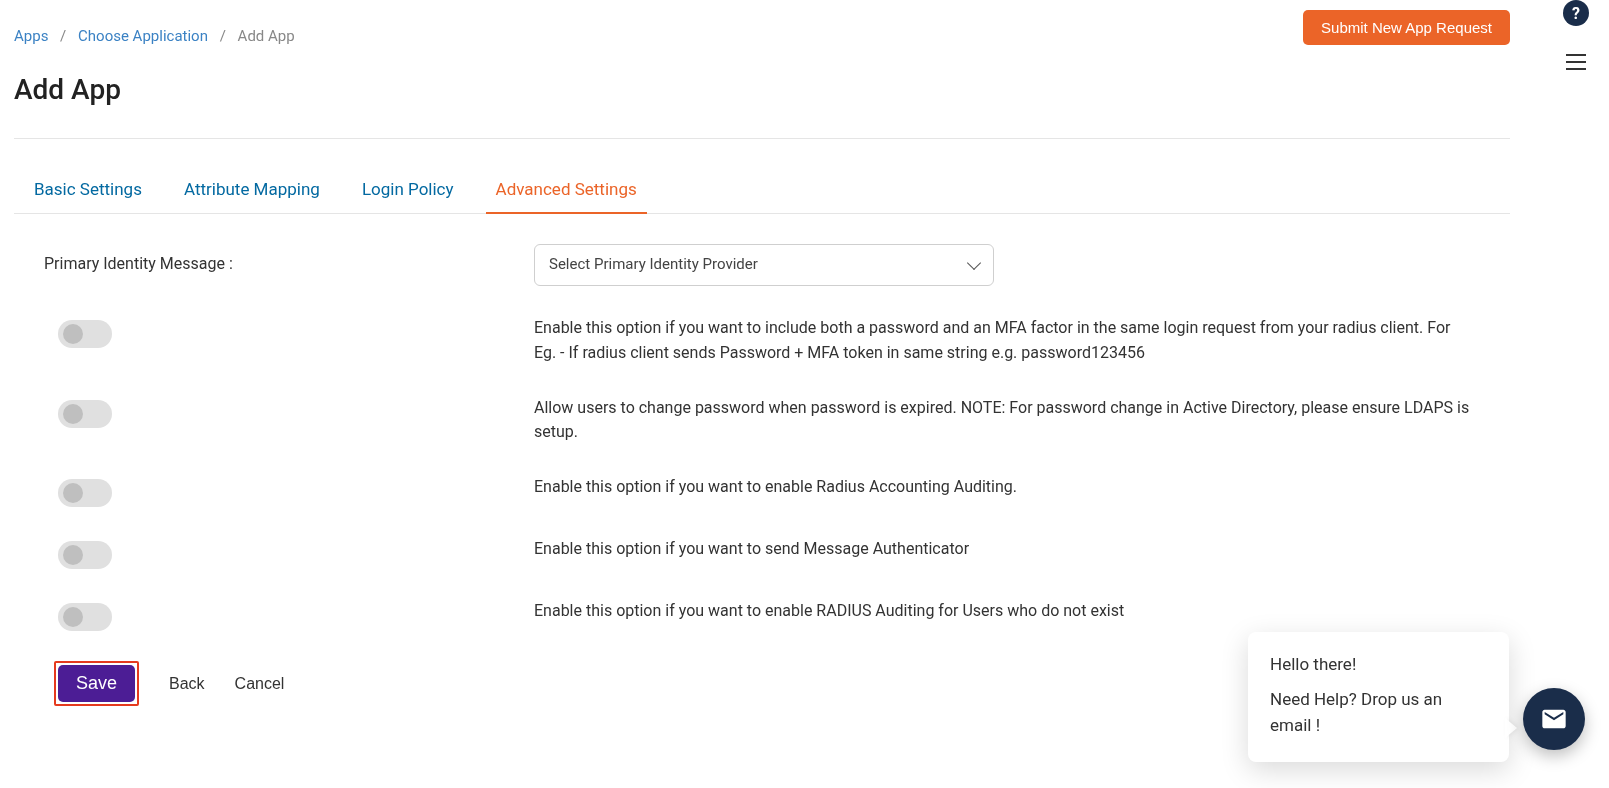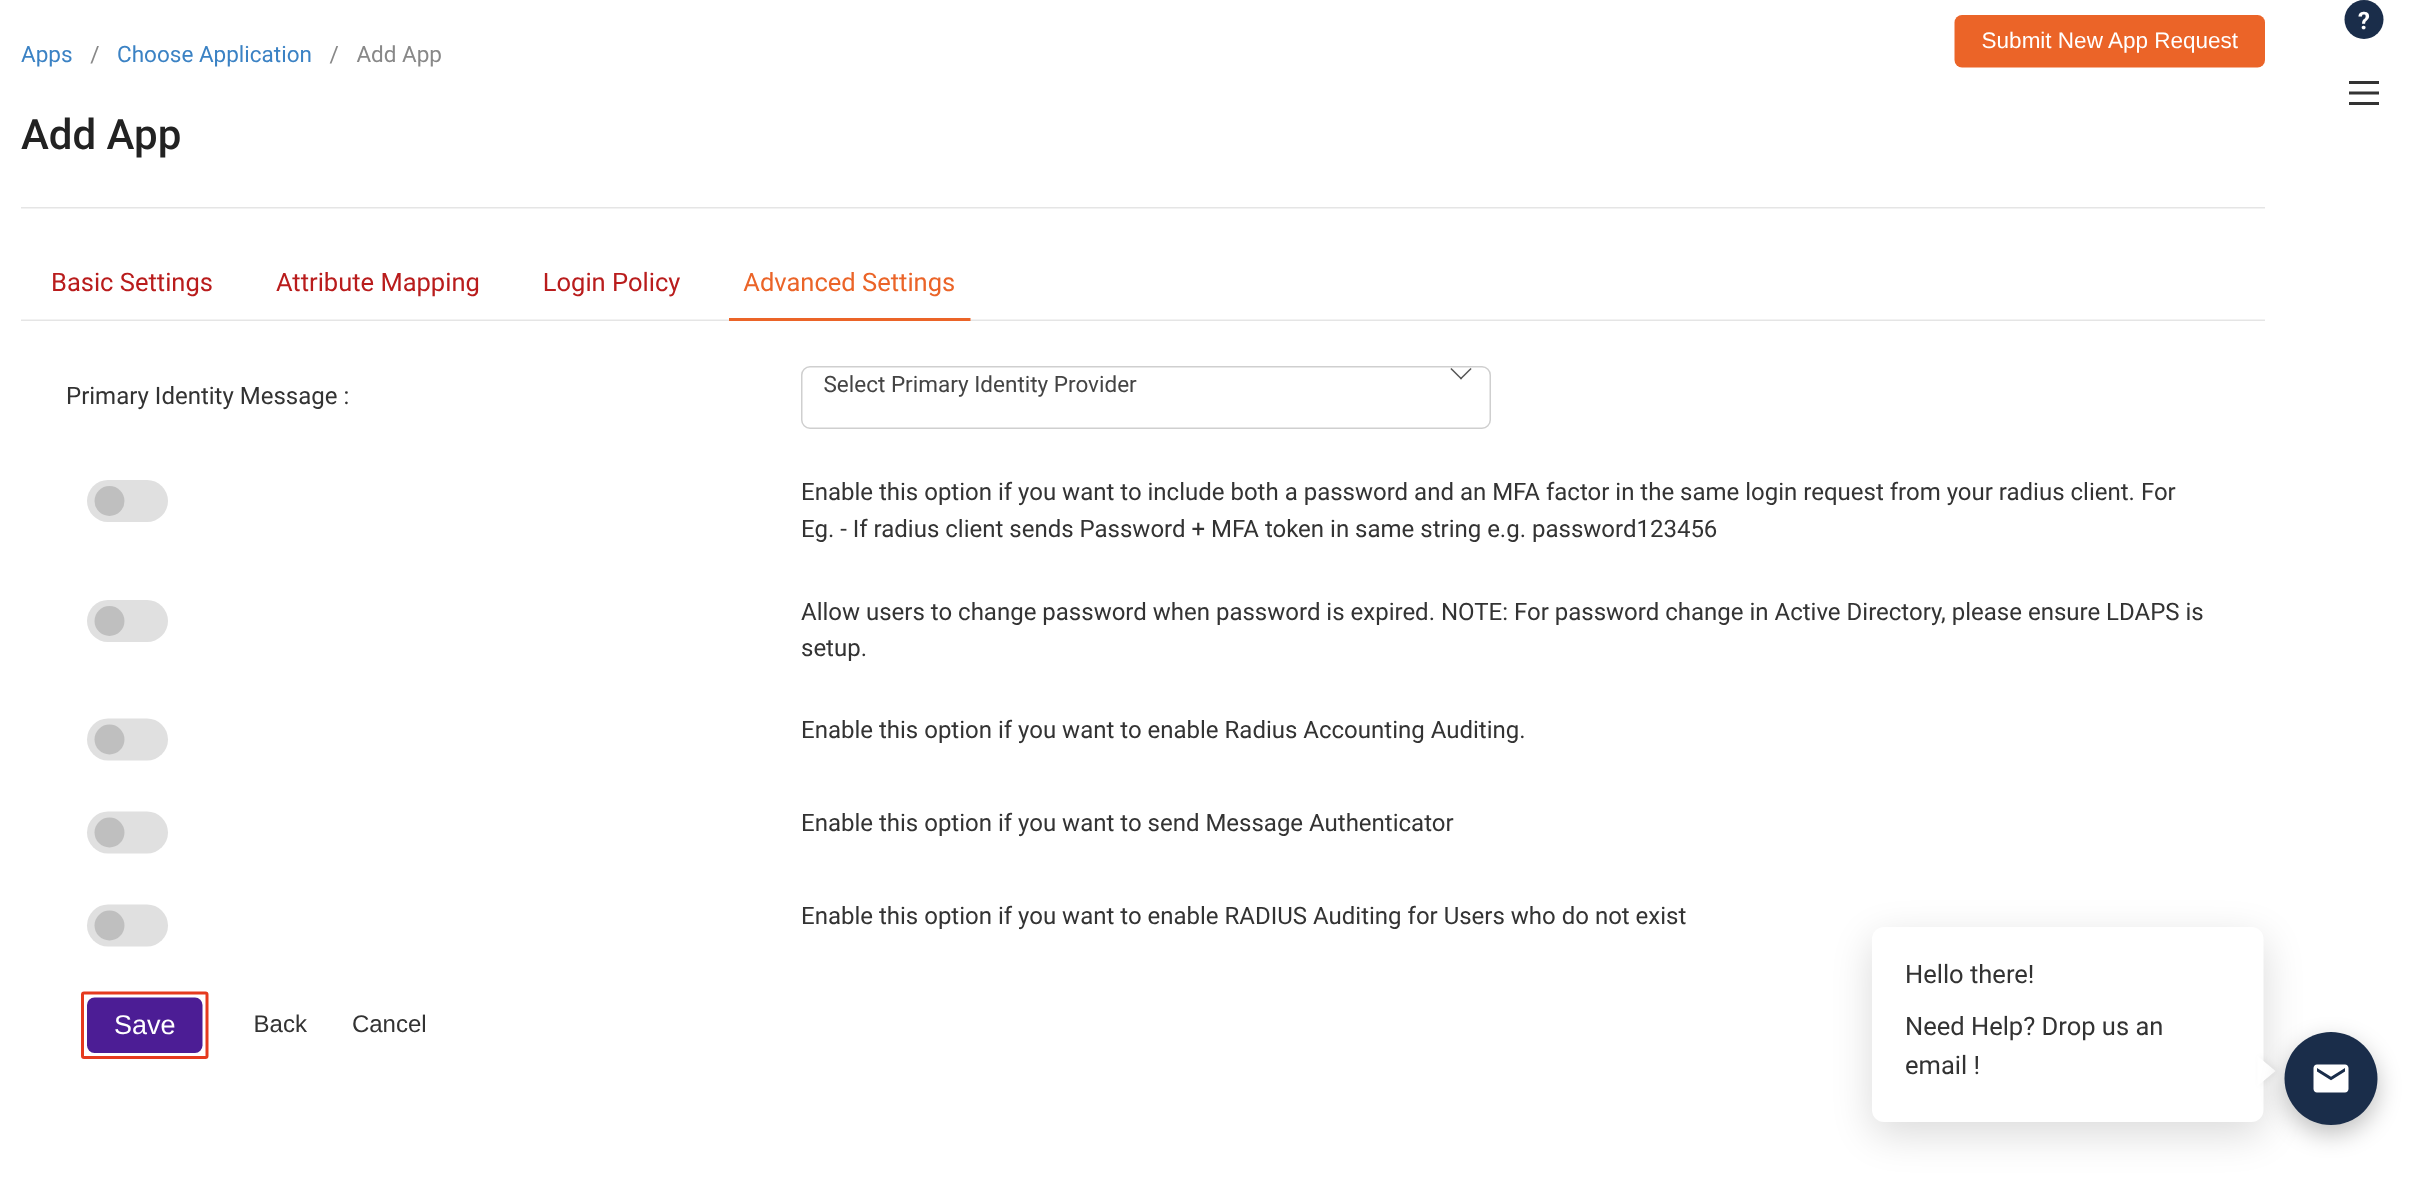--- a/index.html
+++ b/index.html
@@ -83,21 +83,21 @@
   .tabs {
     display: flex;
     gap: 42px;
     margin-top: 40px;
     border-bottom: 1px solid #e5e5e5;
     padding-left: 20px;
   }
   .tab {
     padding-bottom: 14px;
     font-size: 17px;
-    color: #b91c1c;
+    color: #0369a1;
     cursor: pointer;
     position: relative;
   }
   .tab.active {
     color: #eb6428;
   }
   .tab.active::after {
     content: "";
     position: absolute;
     left: -10px; right: -10px; bottom: -1px;
@@ -128,21 +128,21 @@
     padding-right: 40px;
   }
 
   .select {
     width: 460px;
     height: 42px;
     border: 1px solid #cfcfcf;
     border-radius: 6px;
     padding: 0 14px;
     display: flex;
-    align-items: flex-start;
+    align-items: center;
     justify-content: space-between;
     cursor: pointer;
     color: #444;
     font-size: 15px;
   }
   .chev {
     width: 10px; height: 10px;
     border-right: 1.6px solid #555;
     border-bottom: 1.6px solid #555;
     transform: rotate(45deg);
@@ -192,21 +192,21 @@
     background: none;
     border: none;
     font-size: 16px;
     color: #333;
     cursor: pointer;
   }
 
   .chat-bubble {
     position: absolute;
     right: 100px;
-    bottom: 40px;
+    bottom: 26px;
     width: 261px;
     background: #fff;
     border-radius: 8px;
     box-shadow: 0 8px 28px rgba(0,0,0,0.15);
     padding: 20px 22px 24px 22px;
     font-size: 17px;
     color: #333;
     line-height: 1.5;
   }
   .chat-bubble::after {

